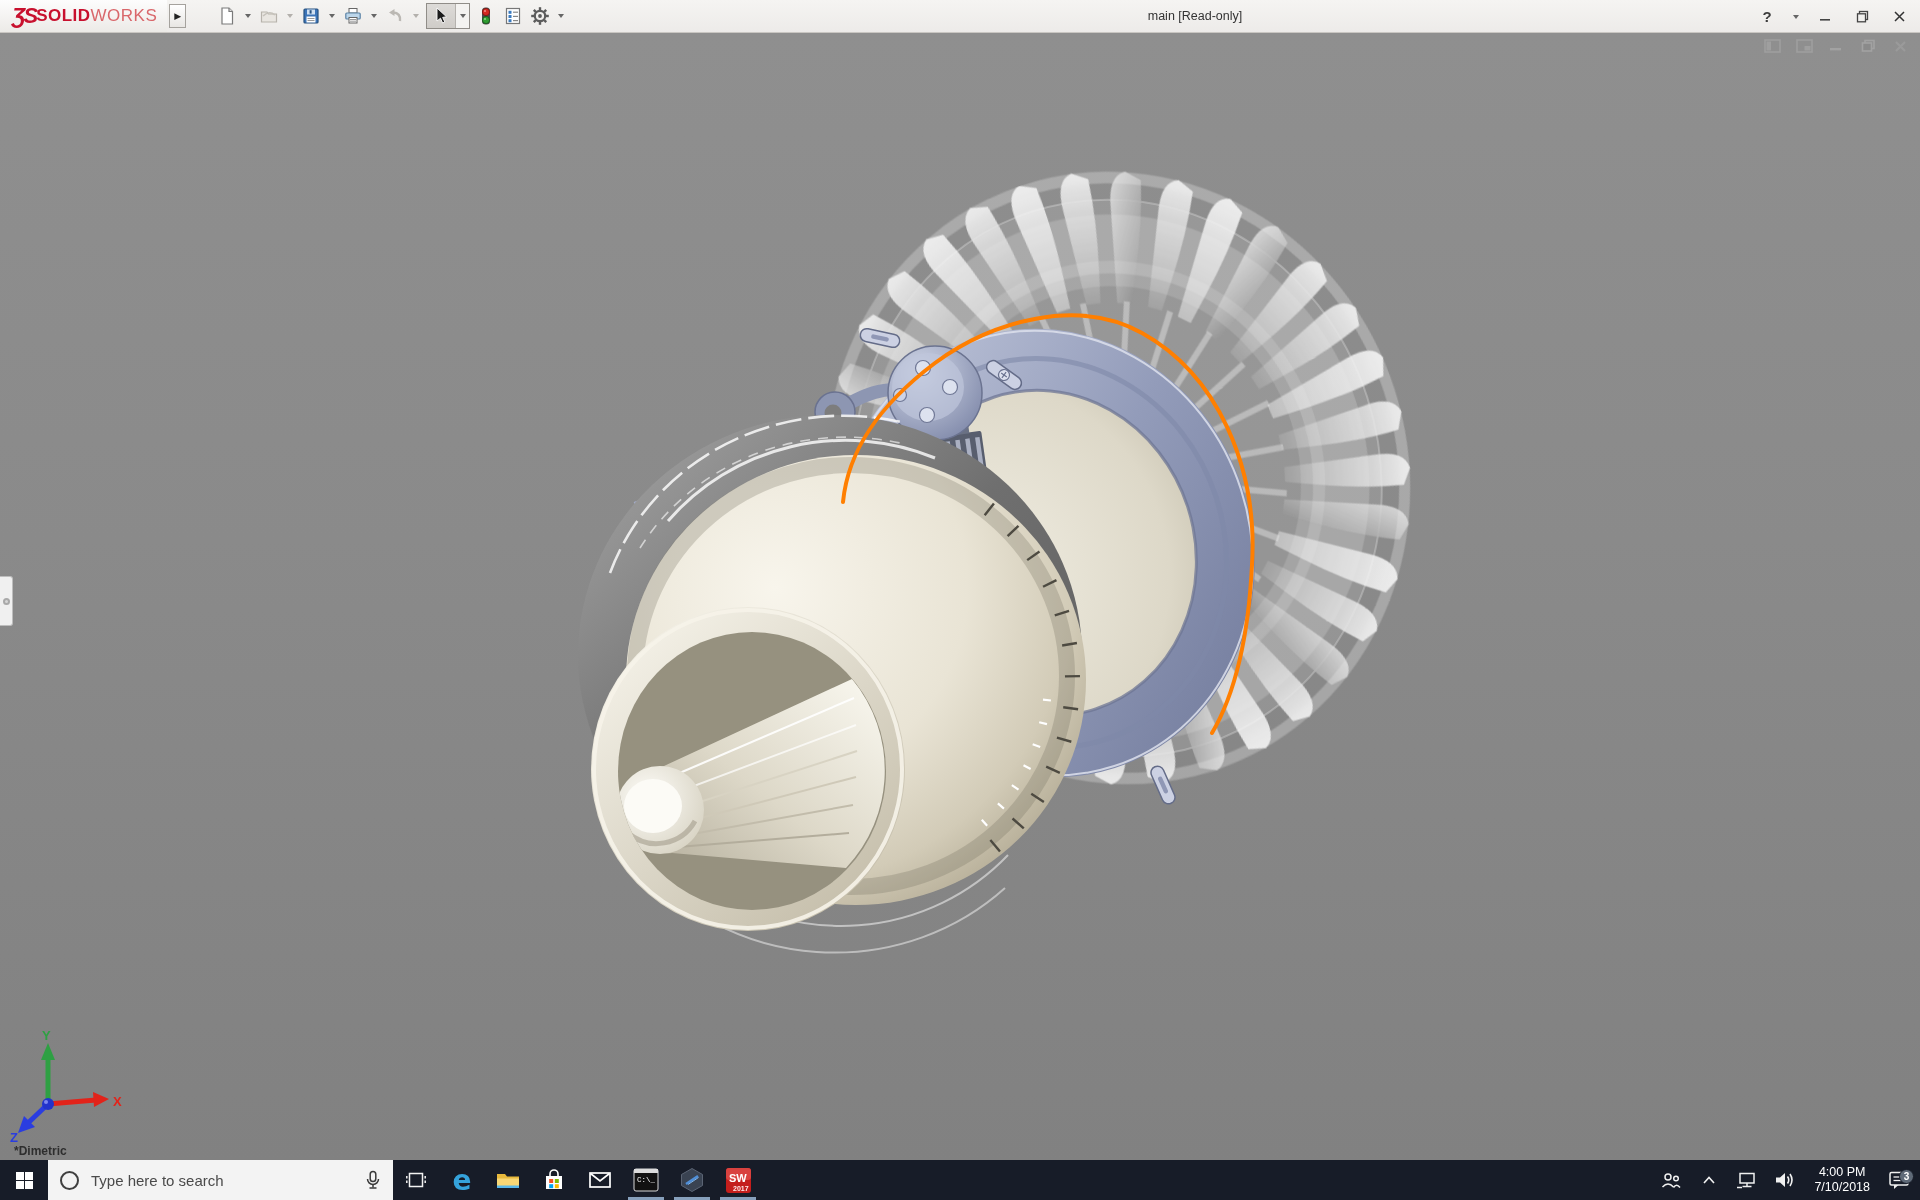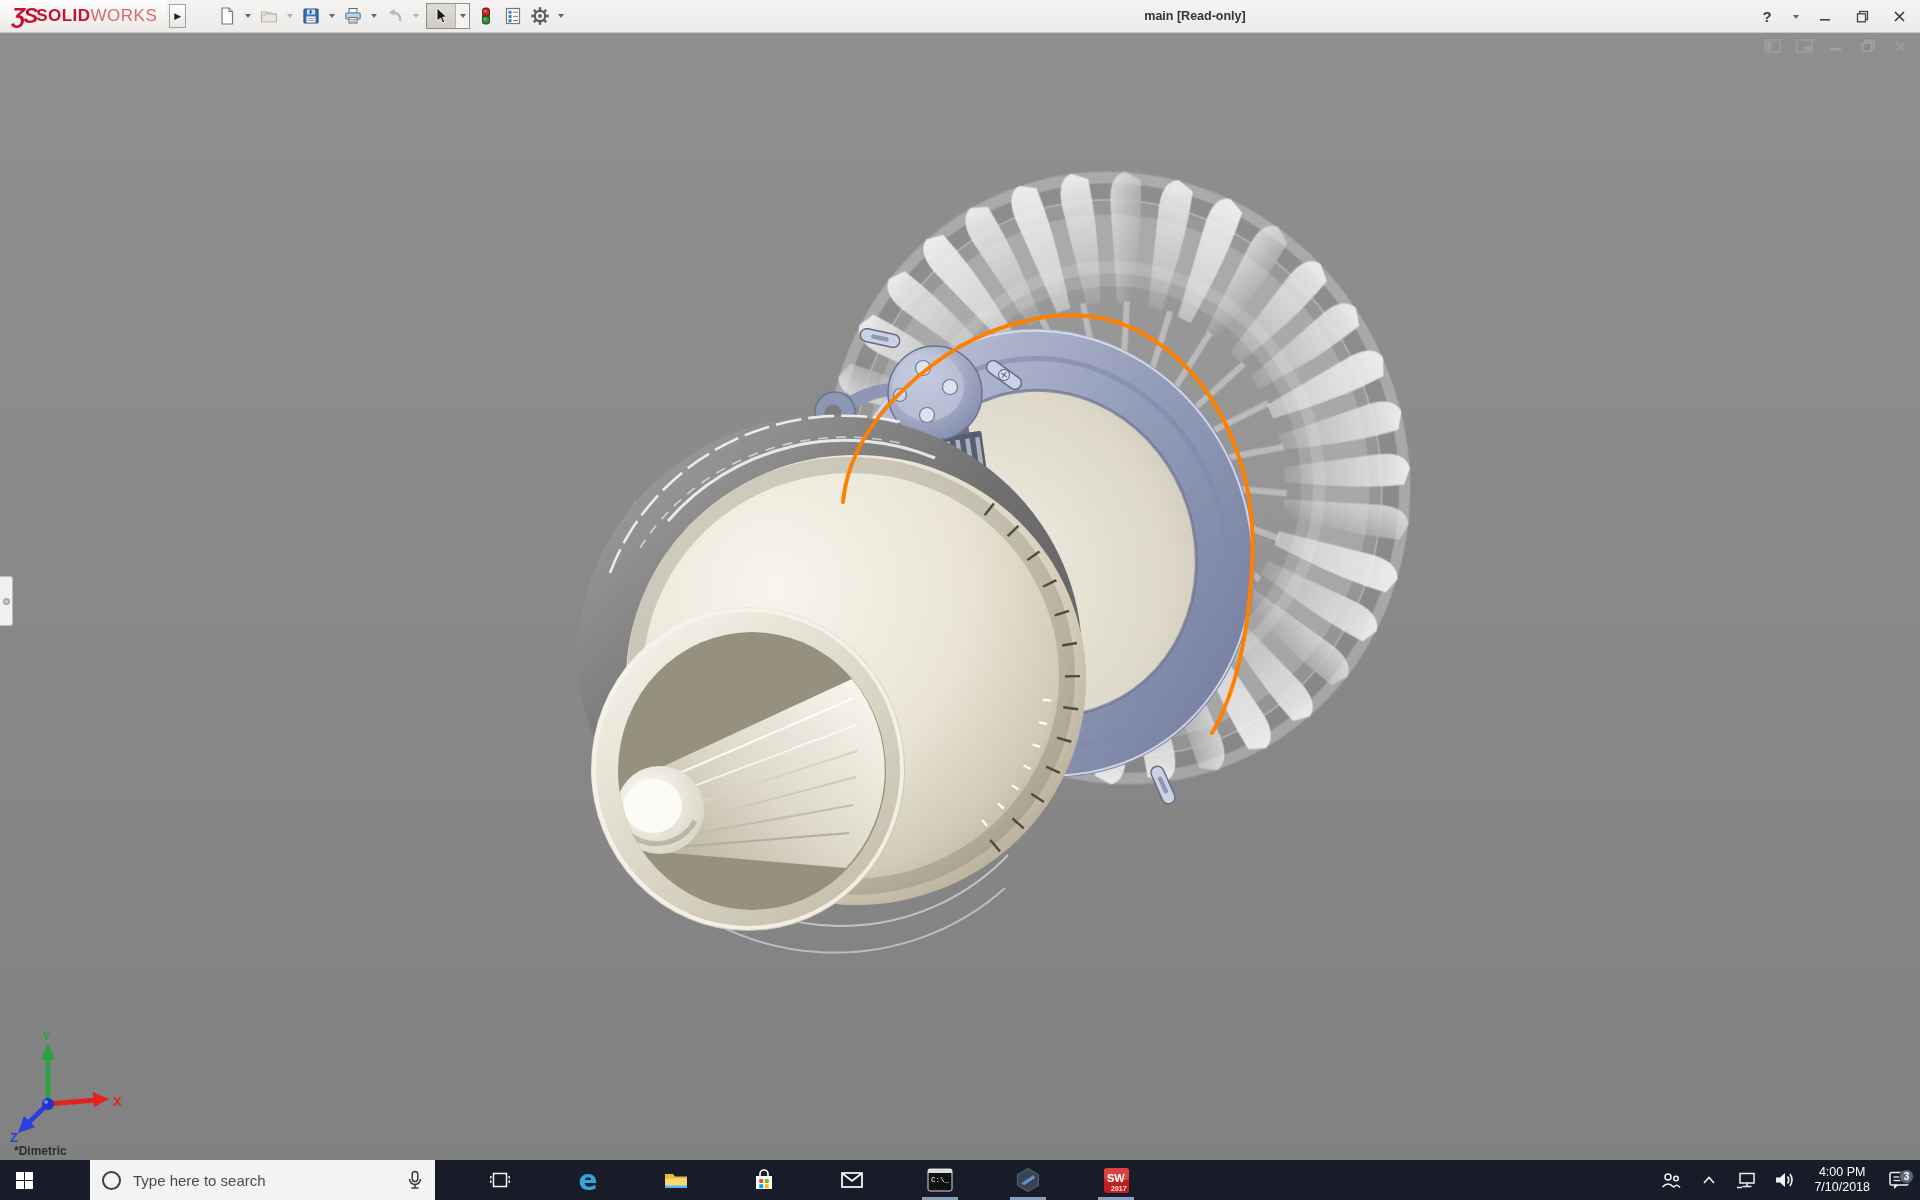--- a/index.html
+++ b/index.html
@@ -18,41 +18,41 @@
   .menu-expand { width:17px; height:24px; border:1px solid #a5a29d; background:linear-gradient(#fff,#e8e6e3);
     display:flex; align-items:center; justify-content:center; font-size:9px; color:#222; margin-left:2px; cursor:pointer; }
   .toolbar { display:flex; align-items:center; margin-left:28px; gap:1px; }
   .tb-btn { width:26px; height:26px; display:flex; align-items:center; justify-content:center; border-radius:2px; }
   .caret { width:0; height:0; border-left:3.5px solid transparent; border-right:3.5px solid transparent;
     border-top:4px solid #666; margin:0 4px; }
   .caret.dim { border-top-color:#b3b0ac; }
   .select-group { display:flex; align-items:stretch; border:1px solid #908d88; height:26px; margin:0 2px; }
   .select-main { width:28px; background:linear-gradient(#dddbd8,#cfccc8); display:flex; align-items:center; justify-content:center; }
   .select-caret { width:14px; background:#f4f3f1; display:flex; align-items:center; justify-content:center; border-left:1px solid #b5b2ae; }
-  .title-text { position:absolute; left:1095px; width:200px; text-align:center; font-size:12.5px; color:#333;font-weight:bold; }
+  .title-text { position:absolute; left:1095px; width:200px; text-align:center; font-size:12.5px; color:#333; }
   .win-controls { position:absolute; right:6px; top:0; height:33px; display:flex; align-items:center; gap:7px; }
   .wc { display:flex; align-items:center; justify-content:center; width:30px; height:26px; color:#444; }
   .help-q { font-size:15px; font-weight:bold; color:#3c3c3c; }
 
   
   .viewport { position:absolute; top:33px; left:0; width:1920px; height:1127px;
     background:linear-gradient(180deg,#8f8f8f 0%,#8a8a8a 45%,#818181 100%); overflow:hidden; }
   .vp-controls { position:absolute; top:5px; right:10px; display:flex; align-items:center; gap:12px; opacity:.85; }
   .vp-btn { display:flex; align-items:center; justify-content:center; width:20px; height:16px; }
   .left-tab { position:absolute; left:0; top:543px; width:13px; height:50px; background:#f0f0f0;
     border:1px solid #bdbdbd; border-left:none; border-radius:0 3px 3px 0;
     display:flex; align-items:center; justify-content:center; }
   .left-tab-dot { width:7px; height:7px; border-radius:50%; border:2px solid #a9a9a9; background:#d6d6d6; }
   .orientation { position:absolute; left:14px; bottom:2px; font-size:12px; font-weight:bold; color:#2e2e2e; }
   .triad { position:absolute; left:6px; bottom:16px; }
   .engine-svg { position:absolute; top:0; left:0; }
 
   
   .taskbar { position:absolute; bottom:0; left:0; width:1920px; height:40px; background:#171c28;
-    display:flex; align-items:stretch; z-index:40;gap:42px; }
+    display:flex; align-items:stretch; z-index:40; }
   .tk-btn { width:46px; display:flex; align-items:center; justify-content:center; position:relative; cursor:pointer; }
   .tk-btn.start { width:48px; }
   .search-box { width:345px; background:#f3f3f3; display:flex; align-items:center; padding:0 12px; gap:12px; cursor:text; }
   .cortana-ring { width:19px; height:19px; border:2.5px solid #3f3f3f; border-radius:50%; flex:none; }
   .search-text { font-size:15px; color:#4a4a4a; white-space:nowrap; flex:1; }
   .running::after { content:""; position:absolute; left:5px; right:5px; bottom:0; height:3px; background:#87a0bc; }
   .tray { margin-left:auto; display:flex; align-items:center; gap:4px; padding-right:4px; }
   .tray .tk-btn { width:34px; }
   .clock { color:#fff; font-size:12.5px; line-height:15px; text-align:center; padding:0 8px; cursor:pointer; }
   .edge-e { font-size:28px; font-weight:bold; color:#35a3dc; font-family:"DejaVu Sans",sans-serif; }

